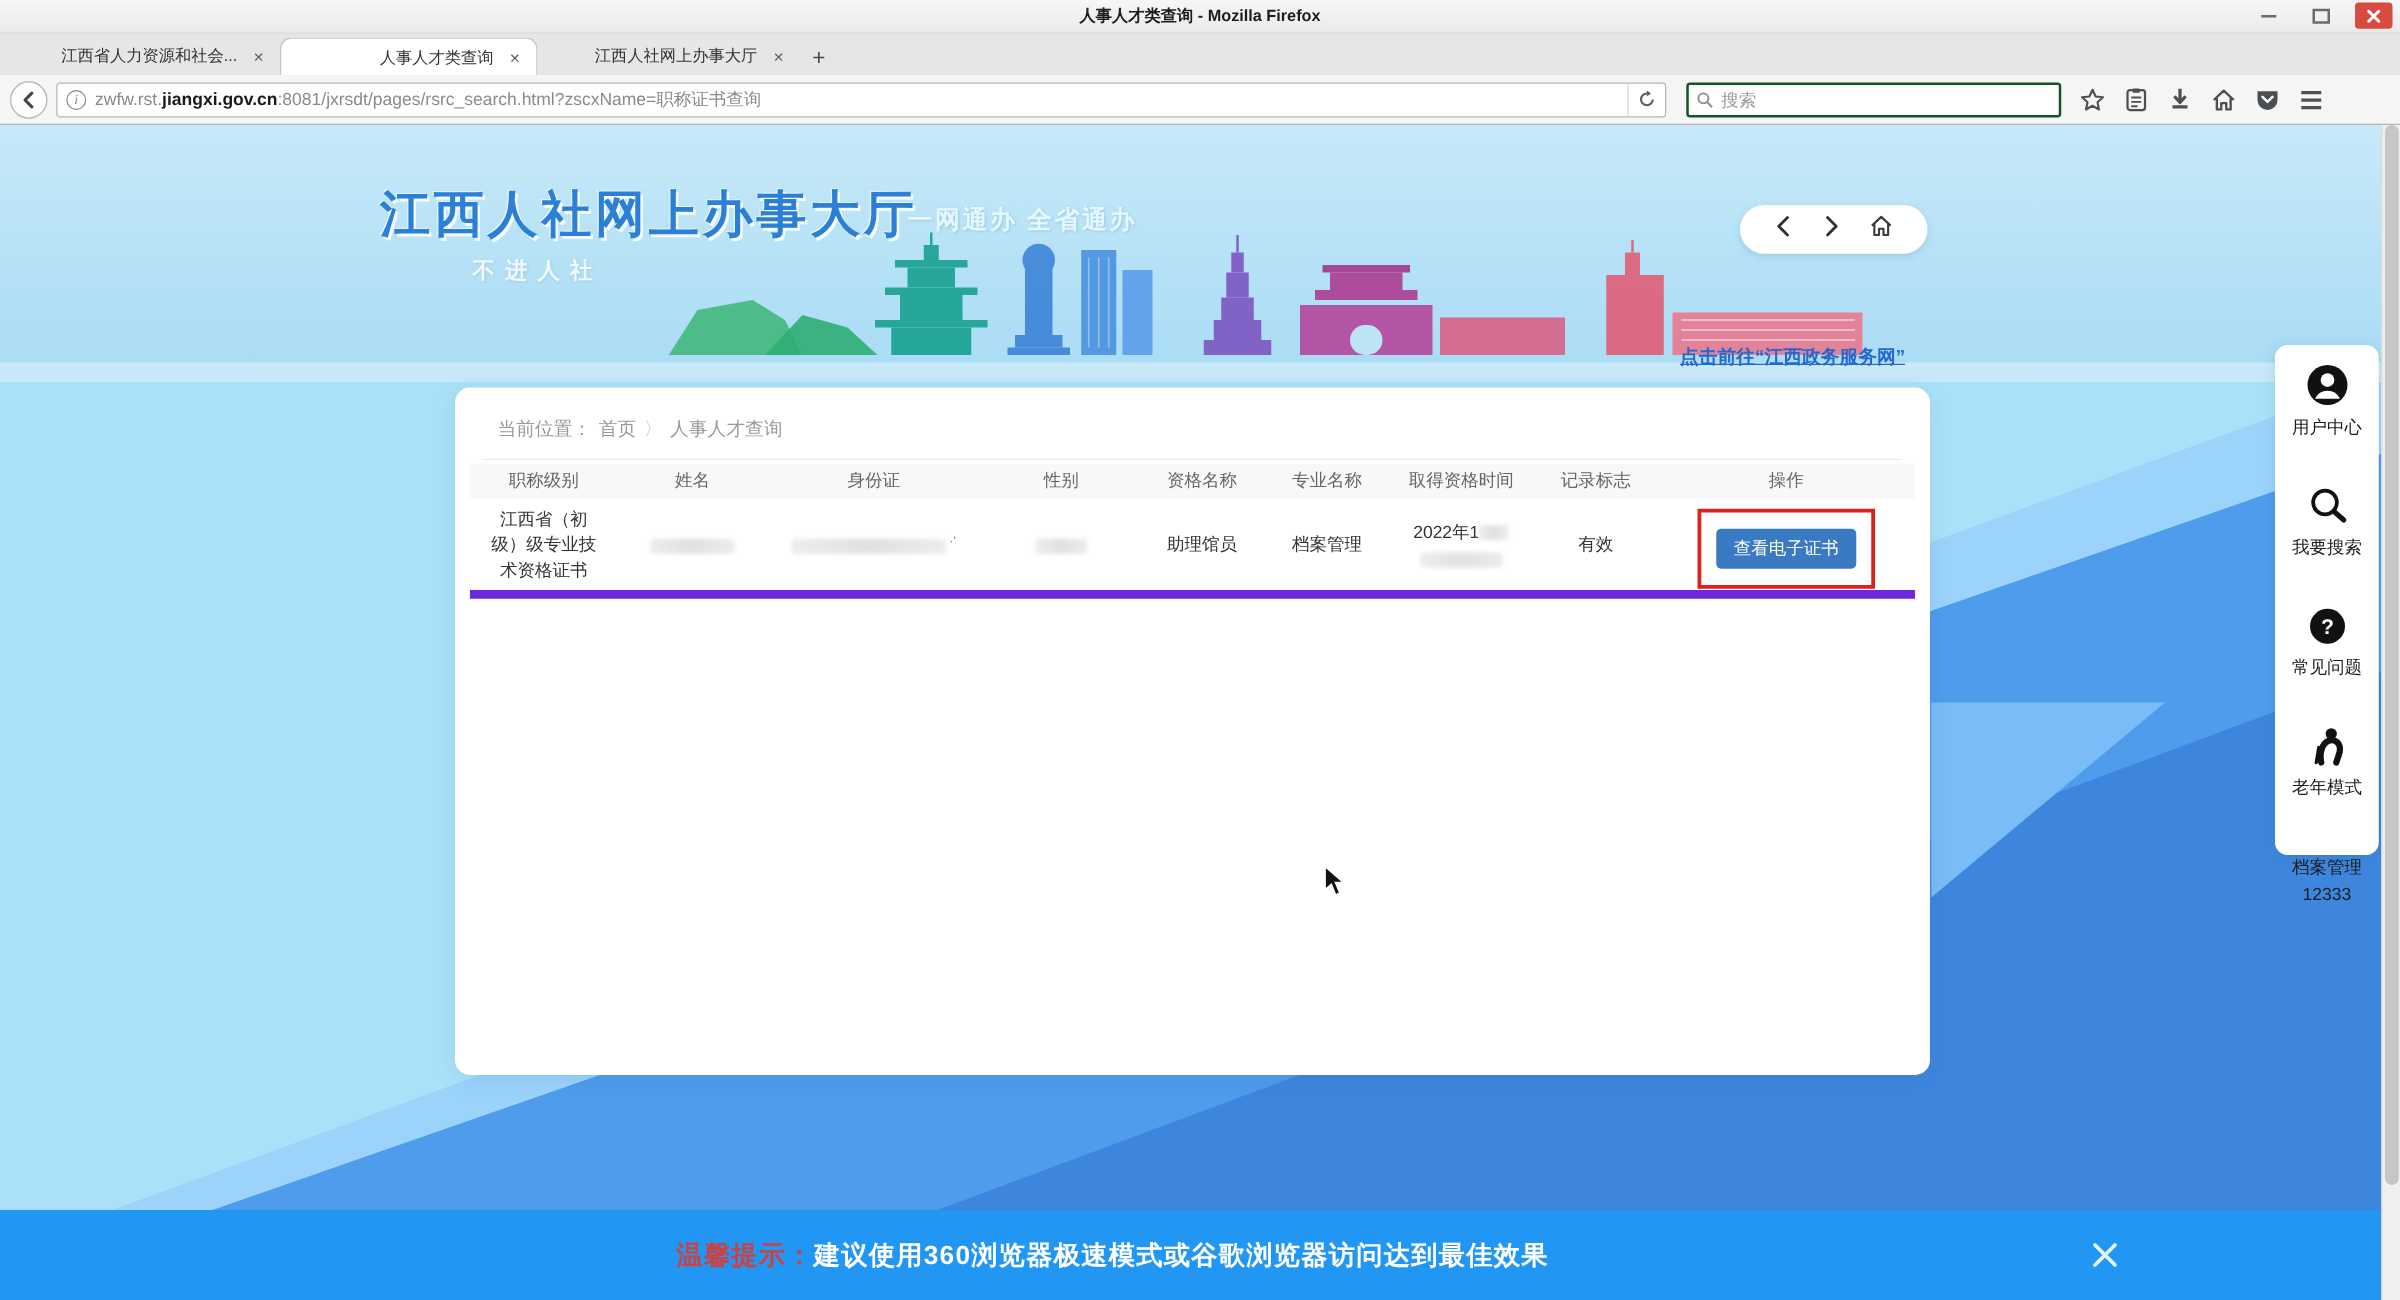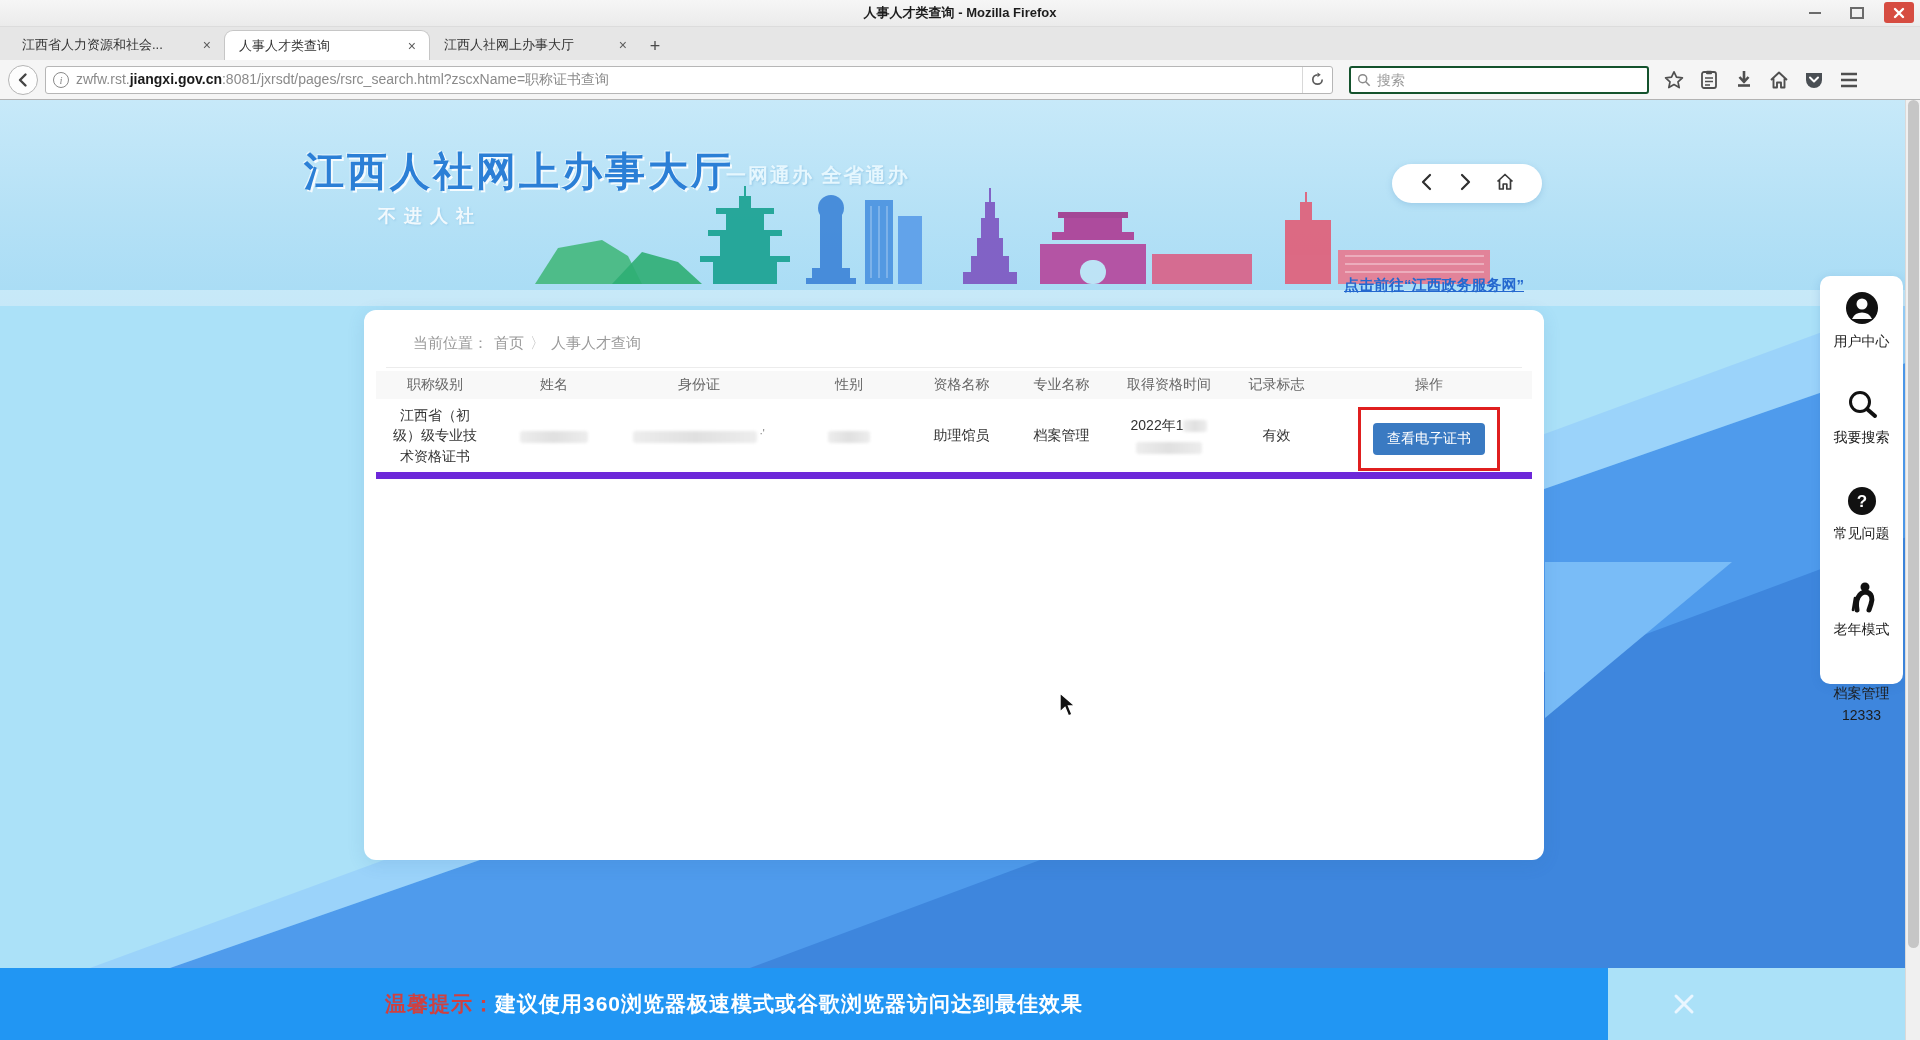--- a/index.html
+++ b/index.html
@@ -12,21 +12,21 @@
     display:flex; align-items:center; justify-content:center; border-bottom:1px solid #dcdcdc; }
   .win-title { font-size:13px; font-weight:bold; color:#1c1c1c; }
   .win-controls { position:absolute; right:6px; top:2px; display:flex; align-items:center; gap:12px; }
   .wc-btn { width:30px; height:21px; display:flex; align-items:center; justify-content:center; cursor:default; }
   .wc-min::before { content:""; width:12px; height:2px; background:#6b6b6b; }
   .wc-max::before { content:""; width:10px; height:8px; border:2px solid #6b6b6b; background:transparent; }
   .wc-close { background:#d64c41; border-radius:3px; }
 
   .tabbar { height:33px; background:#e6e6e6; display:flex; align-items:flex-end; padding-left:8px; }
   .tab { height:30px; display:flex; align-items:center; padding:0 10px 0 14px; font-size:13px;
-    color:#333; max-width:220px; position:relative; }
+    color:#333; max-width:220px; position:relative;text-align:right; }
   .tab .tab-title { flex:1; overflow:hidden; white-space:nowrap; text-overflow:ellipsis; }
   .tab .tab-close { margin-left:10px; color:#5c5c5c; font-size:14px; line-height:1; padding:1px 3px; }
   .tab.active { background:#fff; border:1px solid #c6c6c6; border-bottom:none; border-radius:9px 9px 0 0; }
   .tab.inactive { border-radius:9px 9px 0 0; }
   .tab1 { width:216px; } .tab2 { width:206px; } .tab3 { width:210px; }
   .newtab-btn { width:30px; height:28px; display:flex; align-items:center; justify-content:center;
     font-size:18px; color:#4a4a4a; }
 
   .navbar { height:40px; background:#f5f5f5; border-bottom:1px solid #b3b3b3;
     display:flex; align-items:center; padding:0 8px; position:relative; }
@@ -70,21 +70,21 @@
   .reflect { position:absolute; left:0; bottom:0; width:1920px; height:16px;
     background:rgba(255,255,255,.35); }
 
   
   .bg-art { position:absolute; left:0; top:206px; width:1920px; height:662px; }
 
   
   .card { position:absolute; left:364px; top:210px; width:1180px; height:550px; background:#fff;
     border-radius:12px; box-shadow:0 4px 18px rgba(40,100,160,.12); }
   .breadcrumb { position:absolute; left:34px; top:24px; font-size:15px; color:#9a9a9a;
-    display:flex; gap:6px; align-items:center;margin-left:15px; }
+    display:flex; gap:6px; align-items:center; }
   .bc-sep { color:#c0c0c0; }
   .card-divider { position:absolute; left:22px; top:57px; width:1136px; height:1px; background:#ececec; }
   .tbl { position:absolute; left:12px; top:61px; width:1156px; }
   .tbl-head { display:flex; background:#f8f8f8; height:28px; align-items:center; }
   .tbl-head .cell { font-size:14px; color:#666; }
   .tbl-row { display:flex; align-items:center; min-height:80px; border-bottom:7px solid #6d28d9;
     position:relative; }
   .cell { text-align:center; font-size:14px; color:#333; padding:0 6px; }
   .c1{width:118px;} .c2{width:120px;} .c3{width:170px;} .c4{width:130px;} .c5{width:95px;}
   .c6{width:105px;} .c7{width:110px;} .c8{width:105px;} .c9{width:200px;}
@@ -100,21 +100,21 @@
 
   
   .side-panel { position:absolute; left:1820px; top:176px; width:83px; height:408px; background:#fff;
     border-radius:10px; box-shadow:0 2px 10px rgba(40,100,170,.18);
     display:flex; flex-direction:column; align-items:center; padding-top:14px;gap:24px; }
   .side-item { display:flex; flex-direction:column; align-items:center; margin-bottom:13px; }
   .side-item .lbl { font-size:14px; color:#1c1c1c; margin-top:7px; white-space:nowrap; }
   .side-phone { font-size:14px; color:#1c1c1c; text-align:center; line-height:1.6; margin-top:6px; }
 
   
-  .notice { position:absolute; left:0; top:868px; width:1608px; height:72px; background:#2196f3;
+  .notice { position:absolute; left:0; top:868px; width:1920px; height:72px; background:#2196f3;
     display:flex; align-items:center; }
   .notice-text { position:absolute; left:0; right:140px; text-align:center; font-size:21px;
     font-weight:bold; color:#fff; letter-spacing:1px; }
   .notice-text .warn { color:#cf4040; }
   .notice-close { position:absolute; left:1668px; top:20px; width:32px; height:32px;
     display:flex; align-items:center; justify-content:center; }
 
   
   .scrollbar { position:absolute; right:0; top:0; width:15px; height:940px; background:#f0f0f0;
     border-left:1px solid #dadada; }

